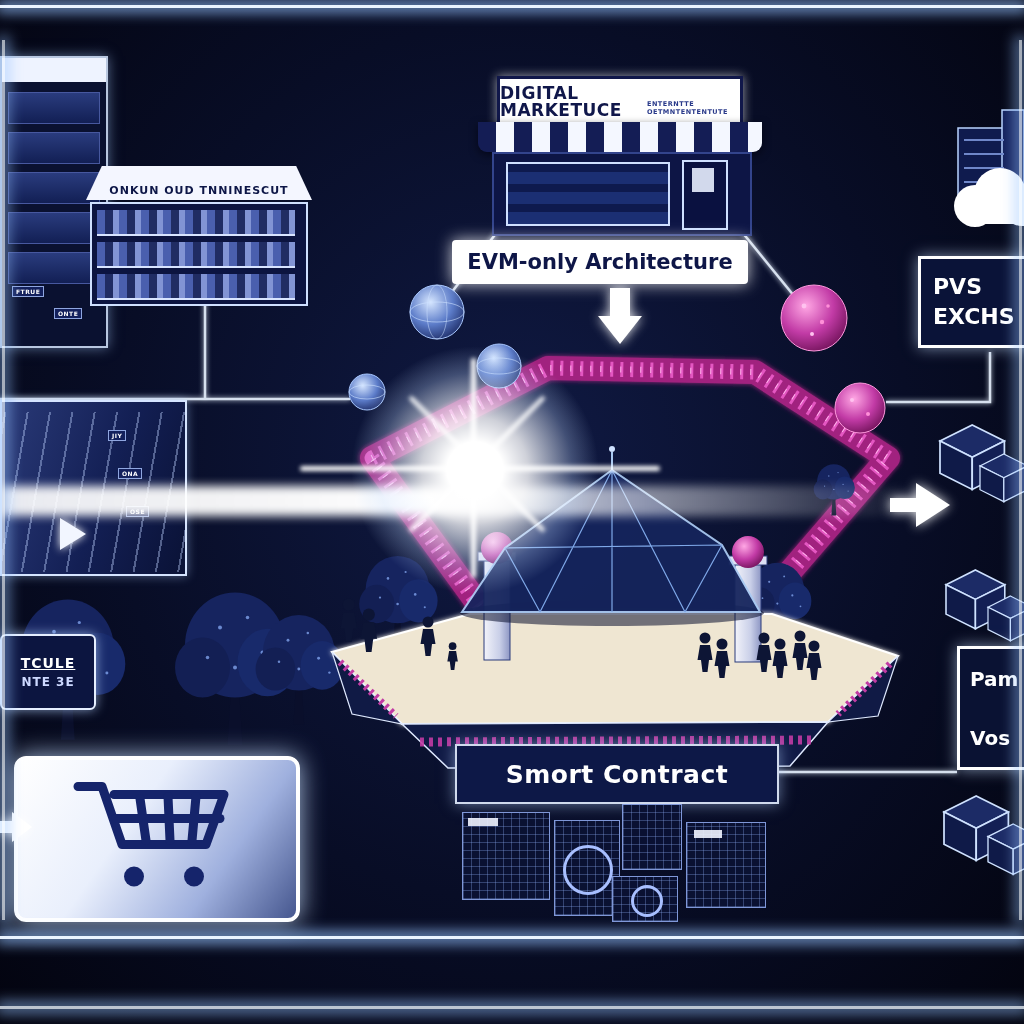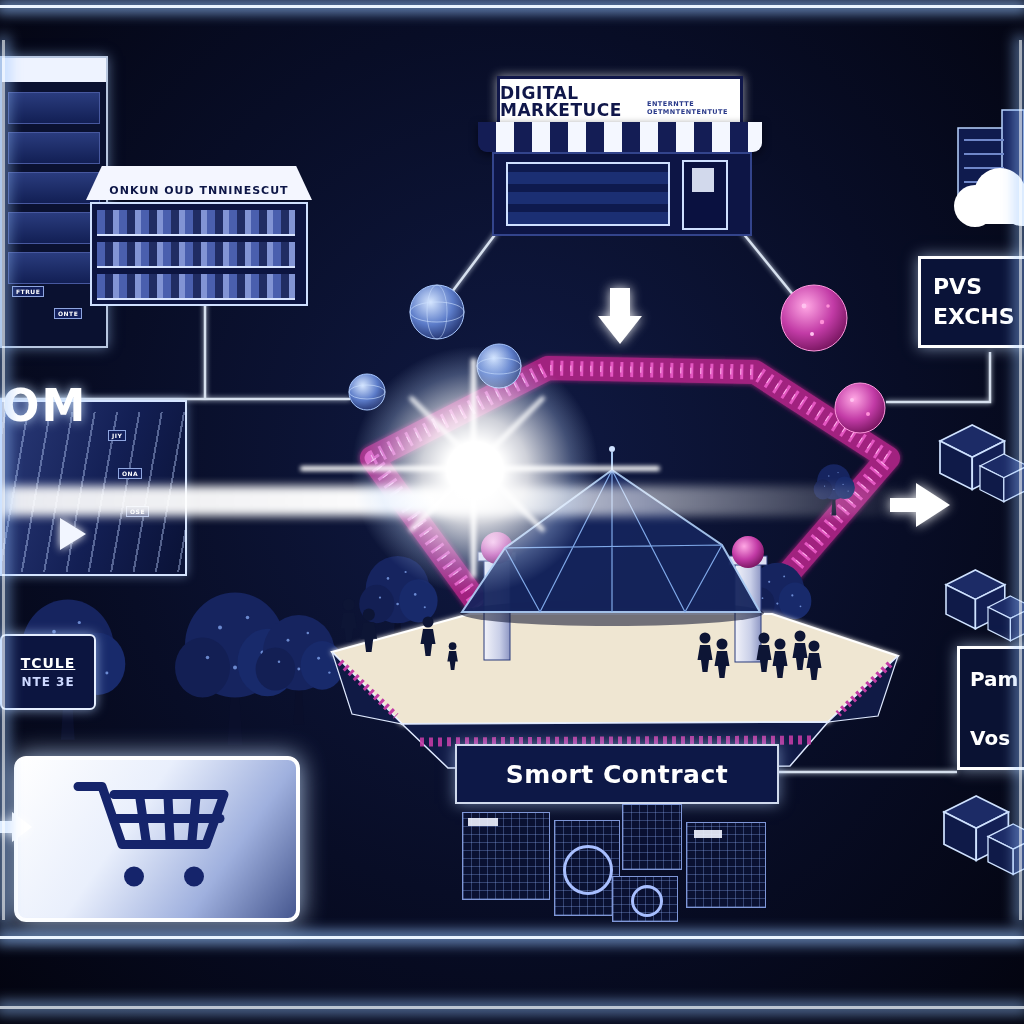--- a/index.html
+++ b/index.html
@@ -299,20 +299,21 @@
   <div class="abs sign-top">
     <div class="t">DIGITAL MARKETUCE</div>
     <div class="s">ENTERNTTE OETMNTENTENTUTE</div>
   </div>
   <div class="abs awning"></div>
   <div class="abs shopbody">
     <div class="shop-window"></div>
     <div class="shop-door"></div>
   </div>
 
+  <div class="abs evm">EVM-only Architecture</div>
 
   <div class="abs smart">Smort Contract</div>
 
   <div class="abs pvs">
     <span>PVS</span>
     <span>EXCHS</span>
   </div>
   <div class="abs pam">
     <span>Pam</span>
     <span>Vos</span>
@@ -340,21 +341,20 @@
 
   <div class="abs photo-ml">
     <div class="persp"></div>
     <div class="rails"></div>
     <div class="chip" style="left:106px;top:28px;">JIY</div>
     <div class="chip" style="left:116px;top:66px;">ONA</div>
     <div class="chip" style="left:124px;top:104px;">OSE</div>
     <div class="wedge"></div>
   </div>
 
-  <div class="abs om">OM</div>
 
   <div class="abs sign-l">
     <div class="l1">TCULE</div>
     <div class="l2">NTE 3E</div>
   </div>
 
   <div class="abs cartpanel">
     <svg width="190" height="140" viewBox="0 0 190 135" style="position:absolute;left:50px;top:8px;">
       <g fill="none" stroke="#15246b" stroke-width="9" stroke-linejoin="round" stroke-linecap="round">
         <path d="M10,16 h24 l20,58 h84 l18,-50 H46"></path>

